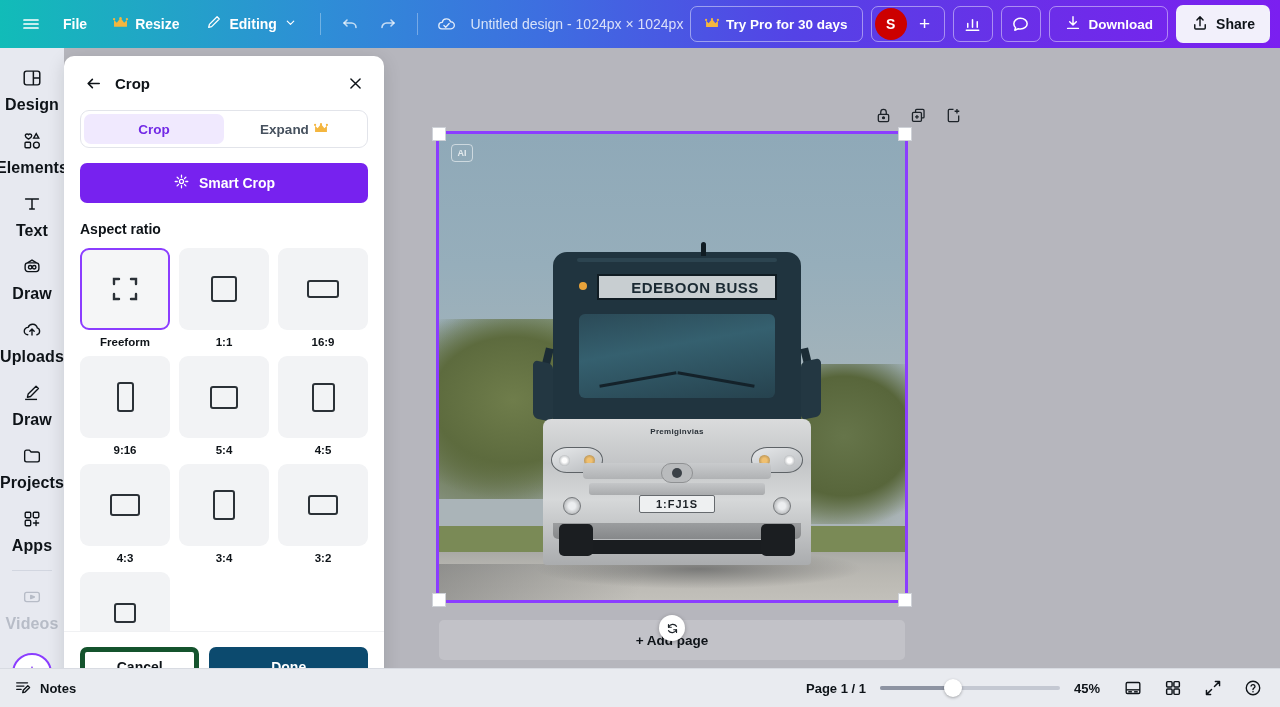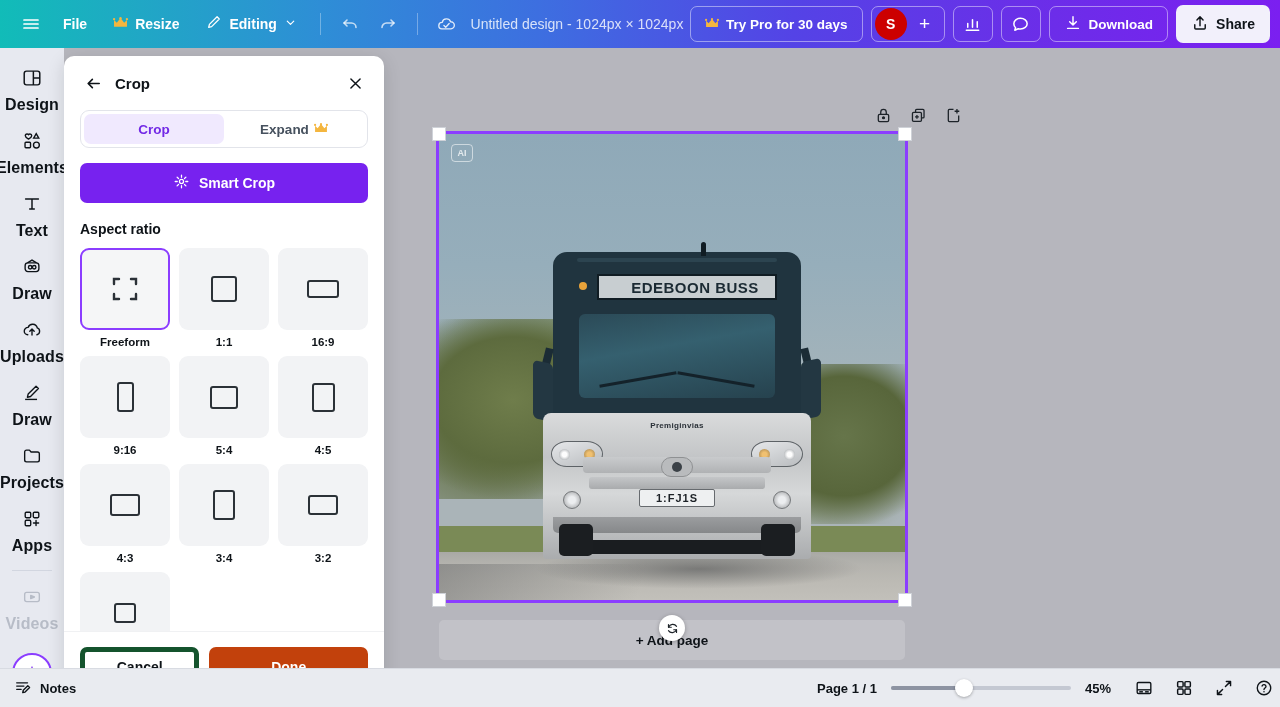--- a/index.html
+++ b/index.html
@@ -133,21 +133,21 @@
     height: 70px; flex-shrink: 0; background: #fff;
     display: flex; align-items: center; gap: 10px; padding: 0 16px;
     border-top: 1px solid #f0f1f3;
   }
   .btn-cancel {
     flex: 1; height: 40px; border-radius: 7px; border: 5px solid #14532d;
     background: #fff; color: #0e1318; font-size: 14px; font-weight: 700;
     display:flex; align-items:center; justify-content:center; cursor: pointer;
   }
   .btn-done {
-    flex: 1.45; height: 40px; border-radius: 7px; background: #c2410c;
+    flex: 1.45; height: 40px; border-radius: 7px; background: #0c4a6e;
     color: #fff; font-size: 14px; font-weight: 700;
     display:flex; align-items:center; justify-content:center; cursor: pointer;
   }
 
   
   .canvas-area {
     position: absolute; top: 48px; left: 64px; width: 1216px; height: 659px;
     background: #b6b6bd; z-index: 10;
   }
   .page-tools {
@@ -208,21 +208,21 @@
   .marker.l { left:26px; } .marker.r { right:26px; }
   .antenna { position:absolute; left:148px; top:-10px; width:5px; height:14px; background:#101c23; border-radius:3px 3px 0 0;}
   .windshield { position:absolute; left:26px; top:62px; right:26px; height:84px; background: linear-gradient(170deg,#2b4a57 0%, #35606f 40%, #26424e 100%); border-radius:6px; }
   .wiper1 { position:absolute; left:46px; top:126px; width:78px; height:3px; background:#14222a; transform:rotate(-10deg); }
   .wiper2 { position:absolute; right:46px; top:126px; width:78px; height:3px; background:#14222a; transform:rotate(10deg); }
   .mirror-l { position:absolute; left:-6px; top:110px; width:20px; height:58px; background:#233742; border-radius:5px; transform: skewY(12deg);}
   .mirror-r { position:absolute; right:-6px; top:108px; width:20px; height:58px; background:#233742; border-radius:5px; transform: skewY(-12deg);}
   .mirror-arm-l { position:absolute; left:4px; top:96px; width:8px; height:24px; background:#1b2c35; transform:rotate(14deg);}
   .mirror-arm-r { position:absolute; right:4px; top:96px; width:8px; height:24px; background:#1b2c35; transform:rotate(-14deg);}
 
-  .bus-body { position:absolute; left:4px; top:161px; right:4px; height:146px;
+  .bus-body { position:absolute; left:4px; top:167px; right:4px; height:146px;
       background: linear-gradient(180deg,#dadbdc 0%, #c3c5c7 30%, #d6d8d9 55%, #aaacae 100%);
       border-radius: 8px 8px 4px 4px; }
   .brandname { position:absolute; left:0; right:0; top:8px; text-align:center; font-size:8px; font-weight:700; color:#2a3138; letter-spacing:.3px;}
   .grille-top { position:absolute; left:40px; right:40px; top:44px; height:16px; background: linear-gradient(180deg,#c9cbcd,#b0b2b4); border-radius:4px;}
   .grille-bot { position:absolute; left:46px; right:46px; top:64px; height:12px; background: linear-gradient(180deg,#c4c6c8,#a9abad); border-radius:3px;}
   .logo-badge { position:absolute; left:50%; transform:translateX(-50%); top:44px; width:32px; height:20px; border-radius:10px; background:#b9bbbd; border:1.5px solid #8f9193; display:flex; align-items:center; justify-content:center;}
   .logo-dot { width:10px;height:10px;border-radius:50%;background:#3b4147;}
   .headlight { position:absolute; top:28px; width:52px; height:26px; border-radius: 16px/13px; background: linear-gradient(160deg,#e6e8ea,#b9bcbf); border:1.5px solid #5d6266; display:flex; align-items:center; justify-content:space-around;}
   .headlight.l { left:8px; } .headlight.r { right:8px; }
   .bulb { width:11px;height:11px;border-radius:50%; background: radial-gradient(circle,#fdfdfd 30%, #8f9498 100%);}
@@ -248,21 +248,21 @@
   }
 
   
   .bottombar {
     position: absolute; left: 0; bottom: 0; width: 1280px; height: 39px;
     background: #e9ebf0; display: flex; align-items: center; z-index: 38;
     border-top: 1px solid #d8dbe2;
   }
   .notes { display: flex; align-items: center; gap: 8px; padding-left: 14px; cursor: pointer;
            font-size: 13px; font-weight: 600; color: #0e1318; }
-  .bb-right { margin-left: auto; display: flex; align-items: center; gap: 14px; padding-right: 3px; }
+  .bb-right { margin-left: auto; display: flex; align-items: center; gap: 14px; padding-right: 14px; }
   .pagecount { font-size: 13px; font-weight: 600; color: #0e1318; }
   .slider { position: relative; width: 180px; height: 18px; display: flex; align-items: center; cursor: pointer; }
   .track { position:absolute; left:0; right:0; height: 4px; background: #c4c8d2; border-radius: 2px; }
   .track-fill { position:absolute; left:0; width: 72px; height: 4px; background: #8d93a2; border-radius: 2px; }
   .knob { position:absolute; left: 64px; width: 18px; height: 18px; border-radius: 50%; background: #fff;
           box-shadow: 0 1px 3px rgba(0,0,0,.3); }
   .zoomval { font-size: 13px; font-weight: 600; color: #0e1318; min-width: 32px; }
   .bb-icon { width: 26px; height: 26px; display:flex; align-items:center; justify-content:center; cursor:pointer; color:#0e1318;}
 </style>
 </head>

